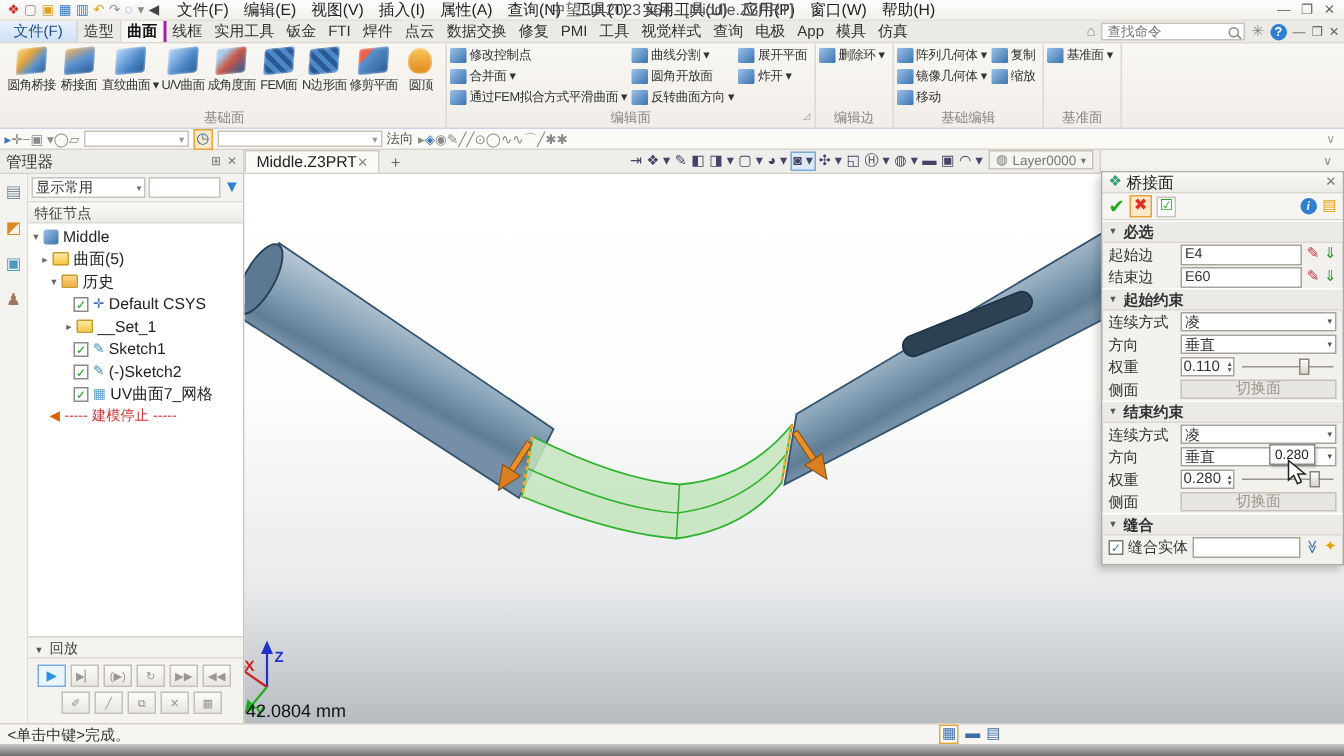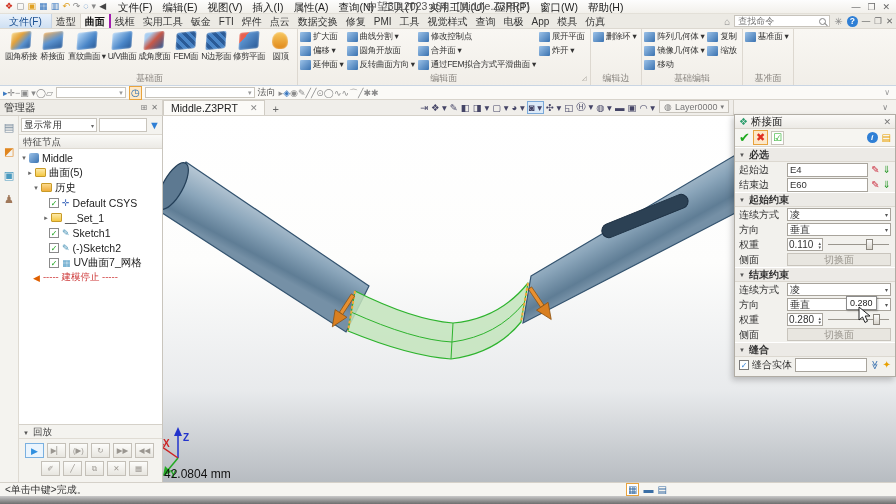--- a/index.html
+++ b/index.html
@@ -59,21 +59,21 @@
 .w70{width:70px}.w110{width:110px}
 .clockbox{border:1px solid #e8a33d;background:#fde8c8;padding:0 1px;color:#2f6fb2;font-size:10px;line-height:12px}
 .dalabel{font-size:9px;color:#555}
 .da-end{margin-left:auto;color:#999;font-size:8px;padding-right:3px}
 
 
 .midbar{height:16px;display:flex;background:#f0eeea;border-bottom:1px solid #d5d1c9}
 .mgr-head{width:163px;flex:none;background:#eeece7;border-right:1px solid #d5d1c9;display:flex;align-items:center;padding:0 4px;font-size:10.5px;color:#333}
 .mh-btns{margin-left:auto;font-size:8px;color:#777;display:flex;gap:4px}
 .doctabs{display:flex;align-items:flex-end}
-.dtab{background:#fbfaf7;border:1px solid #d0ccc4;border-bottom:none;padding:1px 7px;font-size:10.5px;display:flex;gap:12px;align-items:center;color:#222;height:15px}
+.dtab{background:#fbfaf7;border:1px solid #d0ccc4;border-bottom:none;padding:1px 7px;font-size:10.5px;display:flex;gap:0;align-items:center;color:#222;height:15px}
 .dtab .x{color:#888;font-size:9px}
 .dplus{padding:0 7px;color:#666;font-size:11px}
 .vpicons{margin-left:auto;display:flex;align-items:center;gap:1px;font-size:9.5px;color:#446;padding-right:3px}
 .vpi{padding:0 1px;white-space:nowrap}
 .vpi.hl{background:#dceaf8;border:1px solid #7aa8d8}
 .layerbox{display:flex;align-items:center;gap:3px;background:#f6f4f0;border:1px solid #c8c4bc;height:13px;padding:0 4px;font-size:9px;color:#777}
 .layerbox .dd{font-size:7px}
 .panel-strip{width:163px;flex:none;display:flex;align-items:center;justify-content:flex-end;padding:0 8px;color:#888;font-size:8px;background:#f4f2ee;border-left:1px solid #d5d1c9}
 
 
@@ -277,57 +277,43 @@
           <span class="blab">圆顶</span>
         </div>
       </div>
       <div class="rg-label">基础面</div>
     </div>
     <div class="rgroup">
       <div class="rg-body">
         <div class="scol">
             <div class="sitem">
               <span class="sic"></span>
-              <span class="slab">扩大面</span>
-            </div>
-            <div class="sitem">
-              <span class="sic"></span>
-              <span class="slab">偏移 ▾</span>
-            </div>
-            <div class="sitem">
-              <span class="sic"></span>
-              <span class="slab">延伸面 ▾</span>
+              <span class="slab">修改控制点</span>
+            </div>
+            <div class="sitem">
+              <span class="sic"></span>
+              <span class="slab">合并面 ▾</span>
+            </div>
+            <div class="sitem">
+              <span class="sic"></span>
+              <span class="slab">通过FEM拟合方式平滑曲面 ▾</span>
             </div>
           </div>
         <div class="scol">
             <div class="sitem">
               <span class="sic"></span>
               <span class="slab">曲线分割 ▾</span>
             </div>
             <div class="sitem">
               <span class="sic"></span>
               <span class="slab">圆角开放面</span>
             </div>
             <div class="sitem">
               <span class="sic"></span>
               <span class="slab">反转曲面方向 ▾</span>
-            </div>
-          </div>
-        <div class="scol">
-            <div class="sitem">
-              <span class="sic"></span>
-              <span class="slab">修改控制点</span>
-            </div>
-            <div class="sitem">
-              <span class="sic"></span>
-              <span class="slab">合并面 ▾</span>
-            </div>
-            <div class="sitem">
-              <span class="sic"></span>
-              <span class="slab">通过FEM拟合方式平滑曲面 ▾</span>
             </div>
           </div>
         <div class="scol">
             <div class="sitem">
               <span class="sic"></span>
               <span class="slab">展开平面</span>
             </div>
             <div class="sitem">
               <span class="sic"></span>
               <span class="slab">炸开 ▾</span>

